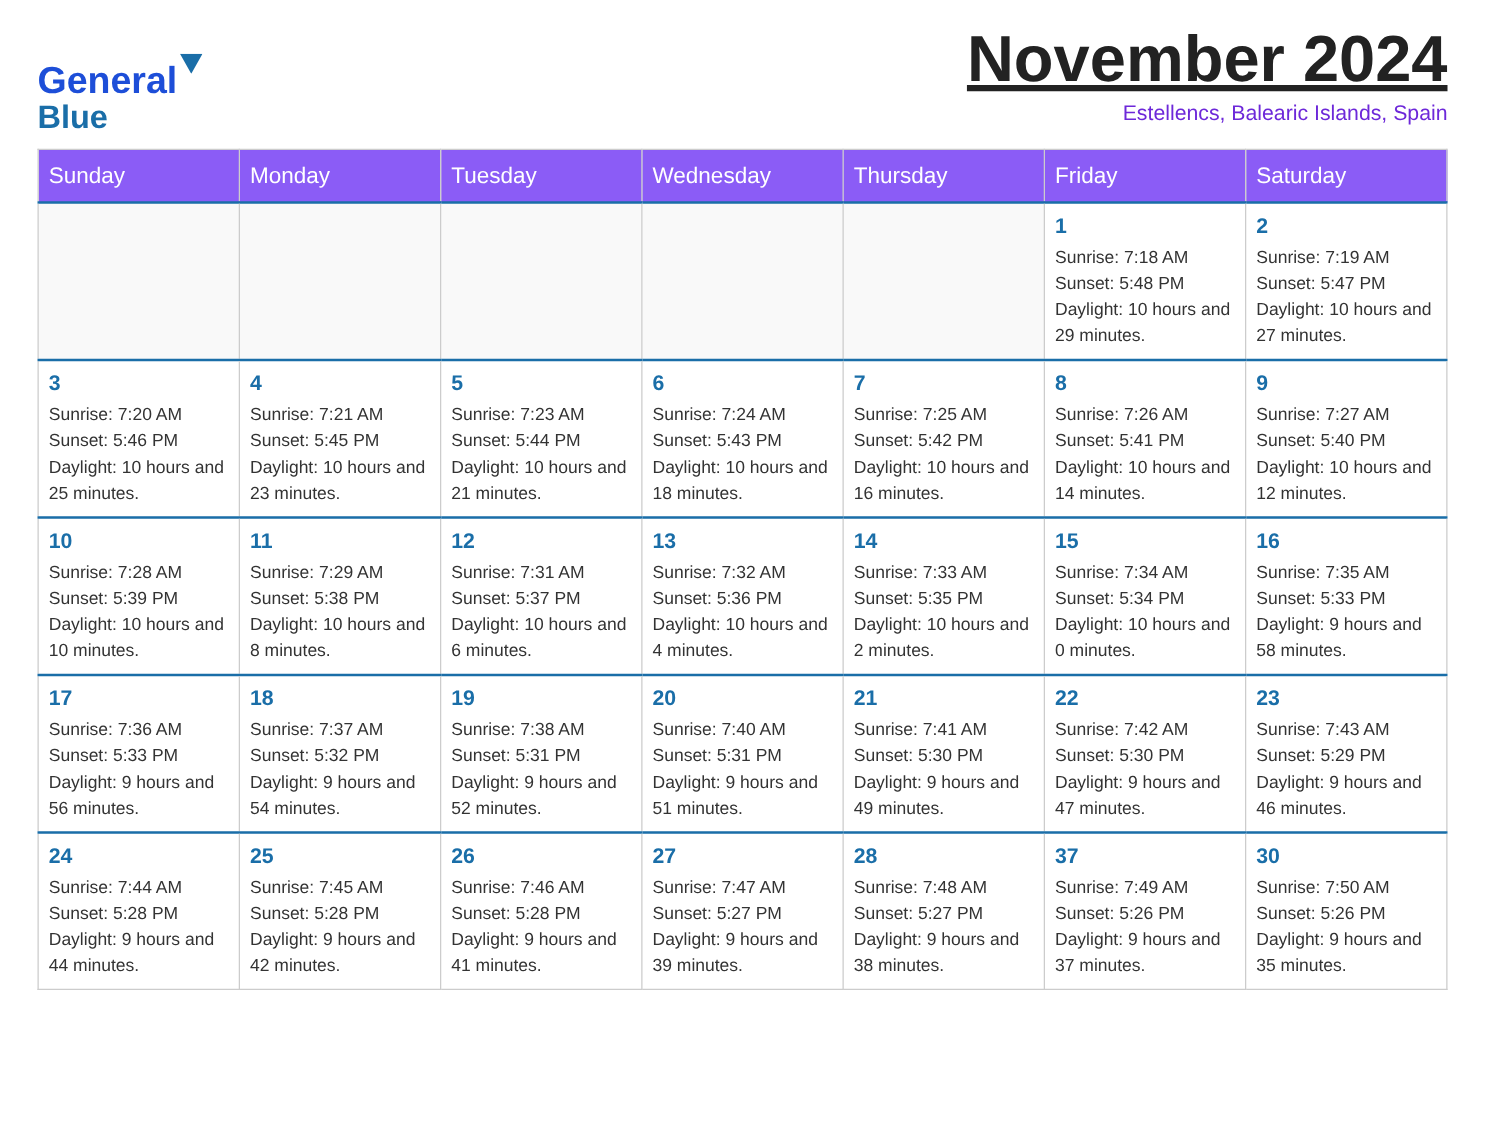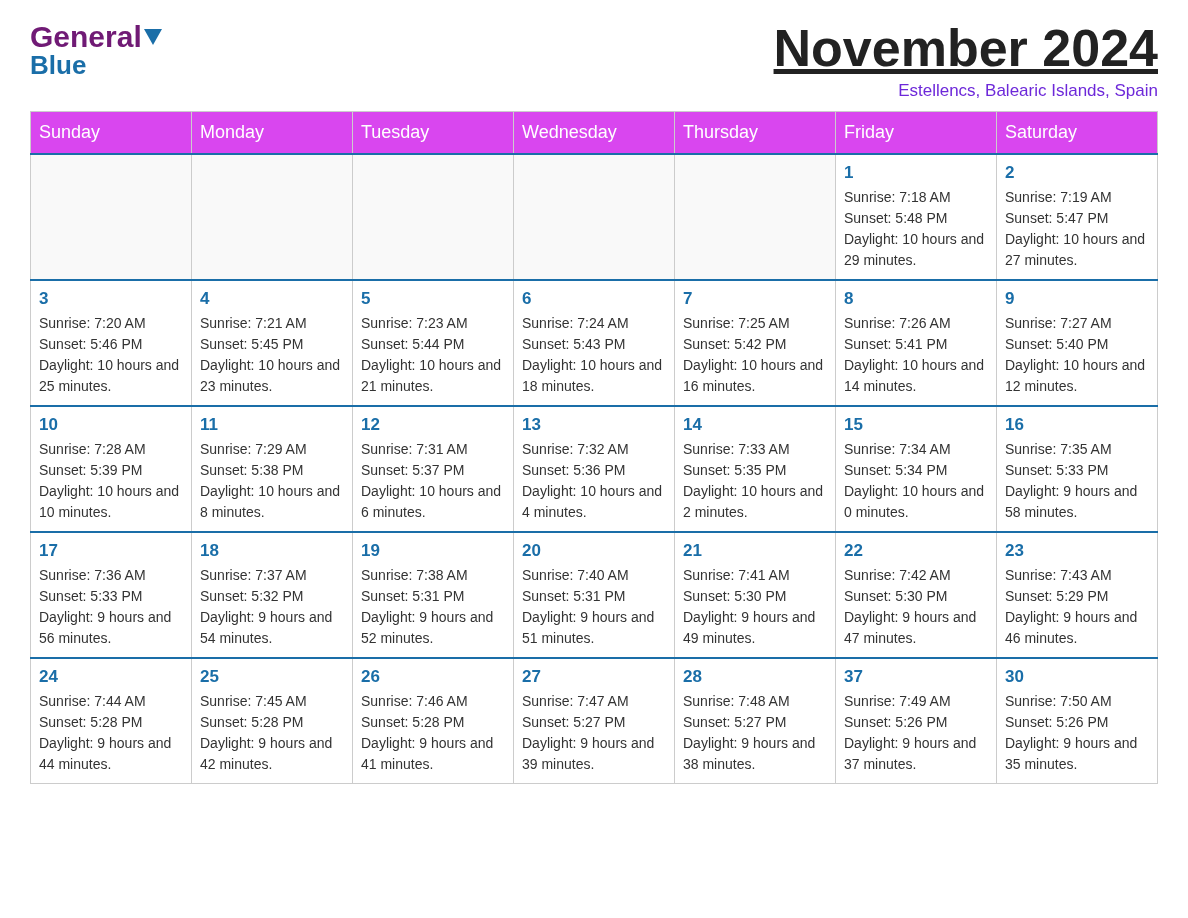--- a/index.html
+++ b/index.html
@@ -35,21 +35,21 @@
       font-size: 17px;
       color: #6d28d9;
       margin-top: 4px;
     }
     .calendar {
       width: 100%;
       border-collapse: collapse;
       margin-top: 10px;
     }
     .calendar th {
-      background-color: #d946ef;
+      background-color: #8b5cf6;
       color: #fff;
       font-size: 18px;
       font-weight: normal;
       padding: 10px 8px;
       text-align: left;
       border: 1px solid #ccc;
     }
     .calendar td {
       vertical-align: top;
       padding: 8px;
@@ -81,21 +81,21 @@
       display: flex;
       align-items: center;
     }
   </style>
 </head>
 <body>
 
 <div class="header-area">
   <div class="logo">
     <div class="logo-row">
-      <span style="font-size:30px;font-weight:bold;color:#701a75;">General</span>
+      <span style="font-size:30px;font-weight:bold;color:#1d4ed8;margin-top:28px;">General</span>
       <span style="display:inline-block;margin-left:2px;margin-top:4px;">
         <svg width="18" height="16" viewBox="0 0 18 16">
             <polygon points="0,0 18,0 9,16" fill="#1a6ea8"></polygon>
           </svg>
       </span>
     </div>
     <span style="font-size:26px;font-weight:bold;color:#1a6ea8;margin-top:-4px;">Blue</span>
   </div>
   <div class="title-area">
     <div class="month-title">November 2024</div>

